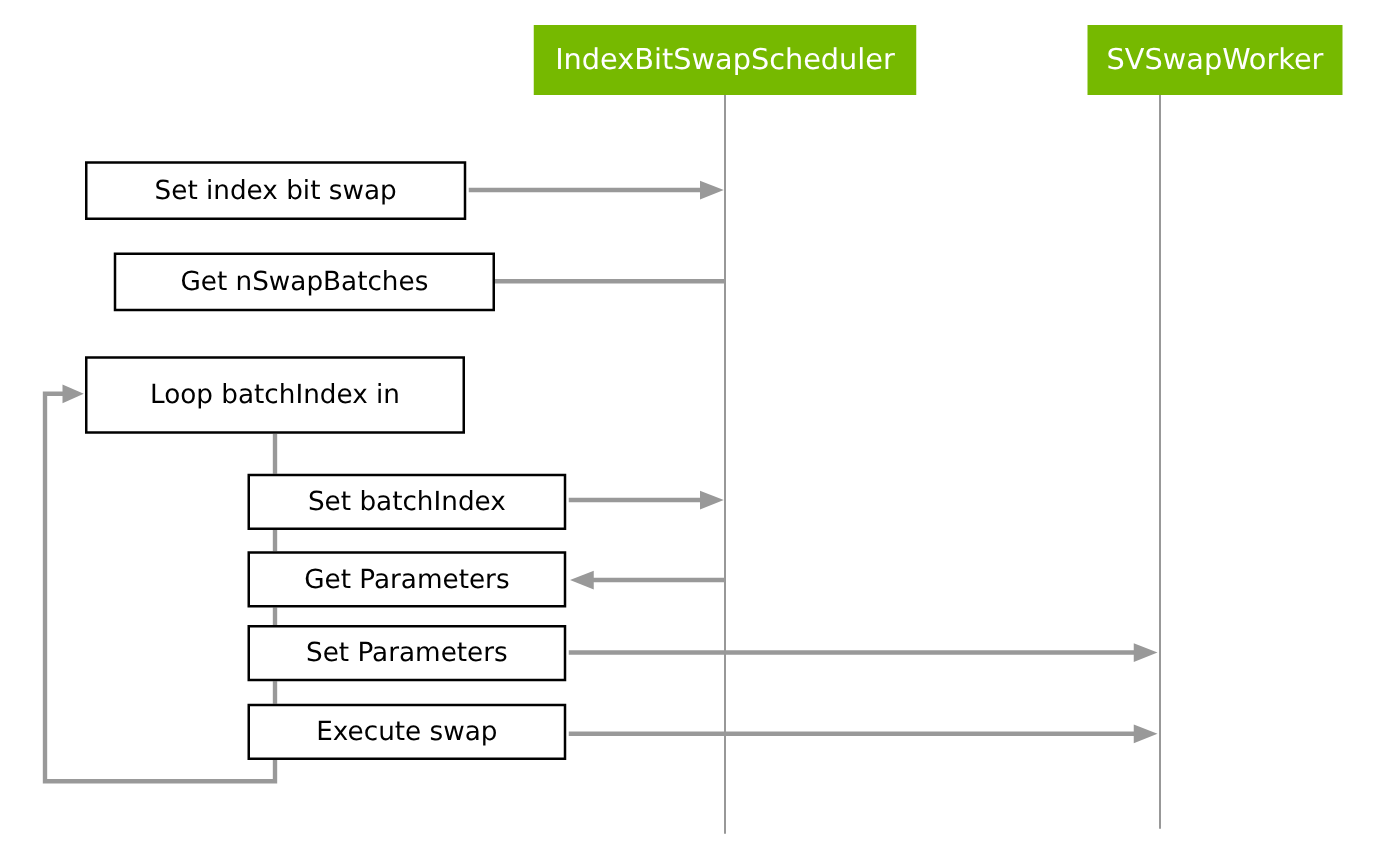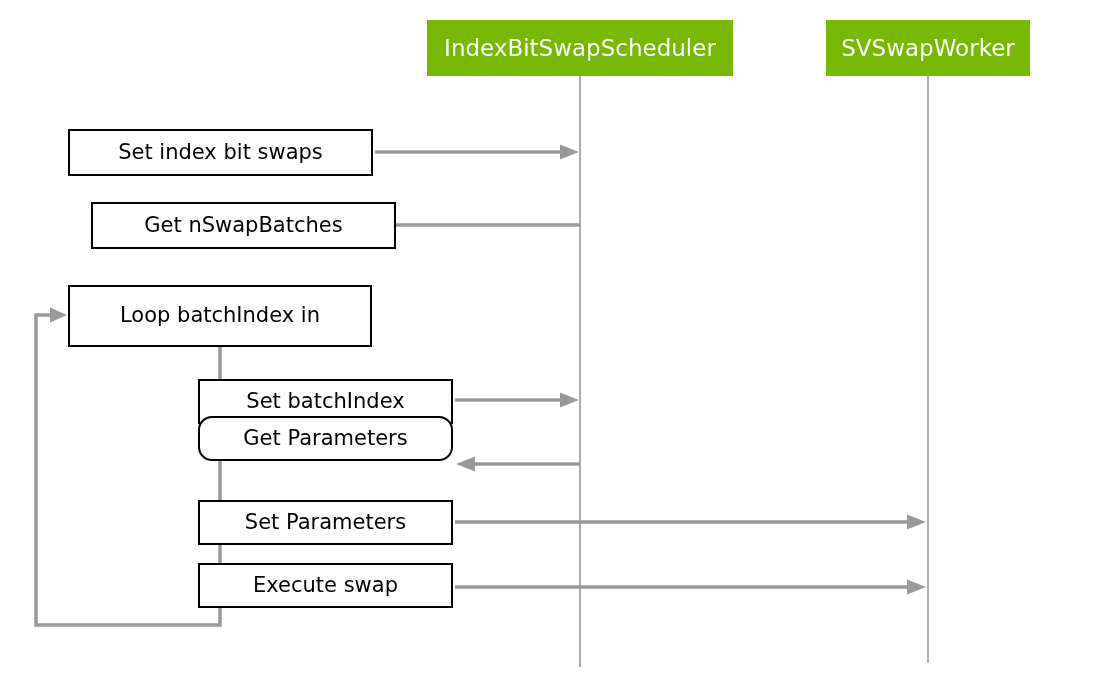--- a/index.html
+++ b/index.html
@@ -38,41 +38,41 @@
     z-index: 2;
     background: var(--actor-fill);
     color: var(--actor-text);
     display: flex;
     align-items: center;
     justify-content: center;
     font-size: 23px;
     letter-spacing: 0px;
   }
   .actor-0 { left: 427px; top: 20px; width: 306px; height: 56px; }
-  .actor-1 { left: 826px; top: 20px; width: 204px; height: 56px; }
+  .actor-1 { left: 870px; top: 20px; width: 204px; height: 56px; }
 
   .box {
     position: absolute;
     z-index: 1;
     background: var(--background);
     border: 2px solid var(--box-border);
     color: var(--box-text);
     display: flex;
     flex-direction: column;
     align-items: center;
     justify-content: center;
     font-size: 21px;
     text-align: center;
     line-height: 1.32;
   }
   .step-0 { left: 68px;  top: 129px; width: 305px; height: 47px; }
   .step-1 { left: 68px;  top: 202px; width: 305px; height: 47px; margin-left: 23px; }
   .loop-box { left: 68px; top: 285px; width: 304px; height: 62px; }
   .step-2 { left: 198px; top: 379px; width: 255px; height: 45px; }
-  .step-3 { left: 198px; top: 416px; width: 255px; height: 45px; border-radius: 14px; }
+  .step-3 { left: 198px; top: 441px; width: 255px; height: 45px; }
   .step-4 { left: 198px; top: 500px; width: 255px; height: 45px; }
   .step-5 { left: 198px; top: 563px; width: 255px; height: 45px; }
 </style>
 </head>
 <body>
 
 <div class="canvas">
 
   <svg class="lines-layer" viewBox="0 0 1100 693">
 
@@ -102,21 +102,21 @@
   </svg>
 
   <div class="actor actor-0">
     <span>IndexBitSwapScheduler</span>
   </div>
   <div class="actor actor-1">
     <span>SVSwapWorker</span>
   </div>
 
   <div class="box step-0">
-    <span>Set index bit swaps</span>
+    <span>Set index bit swap</span>
   </div>
   <div class="box step-1">
     <span>Get nSwapBatches</span>
   </div>
 
   <div class="box loop-box">
     <span>Loop batchIndex in</span>
   </div>
 
   <div class="box step-2">

